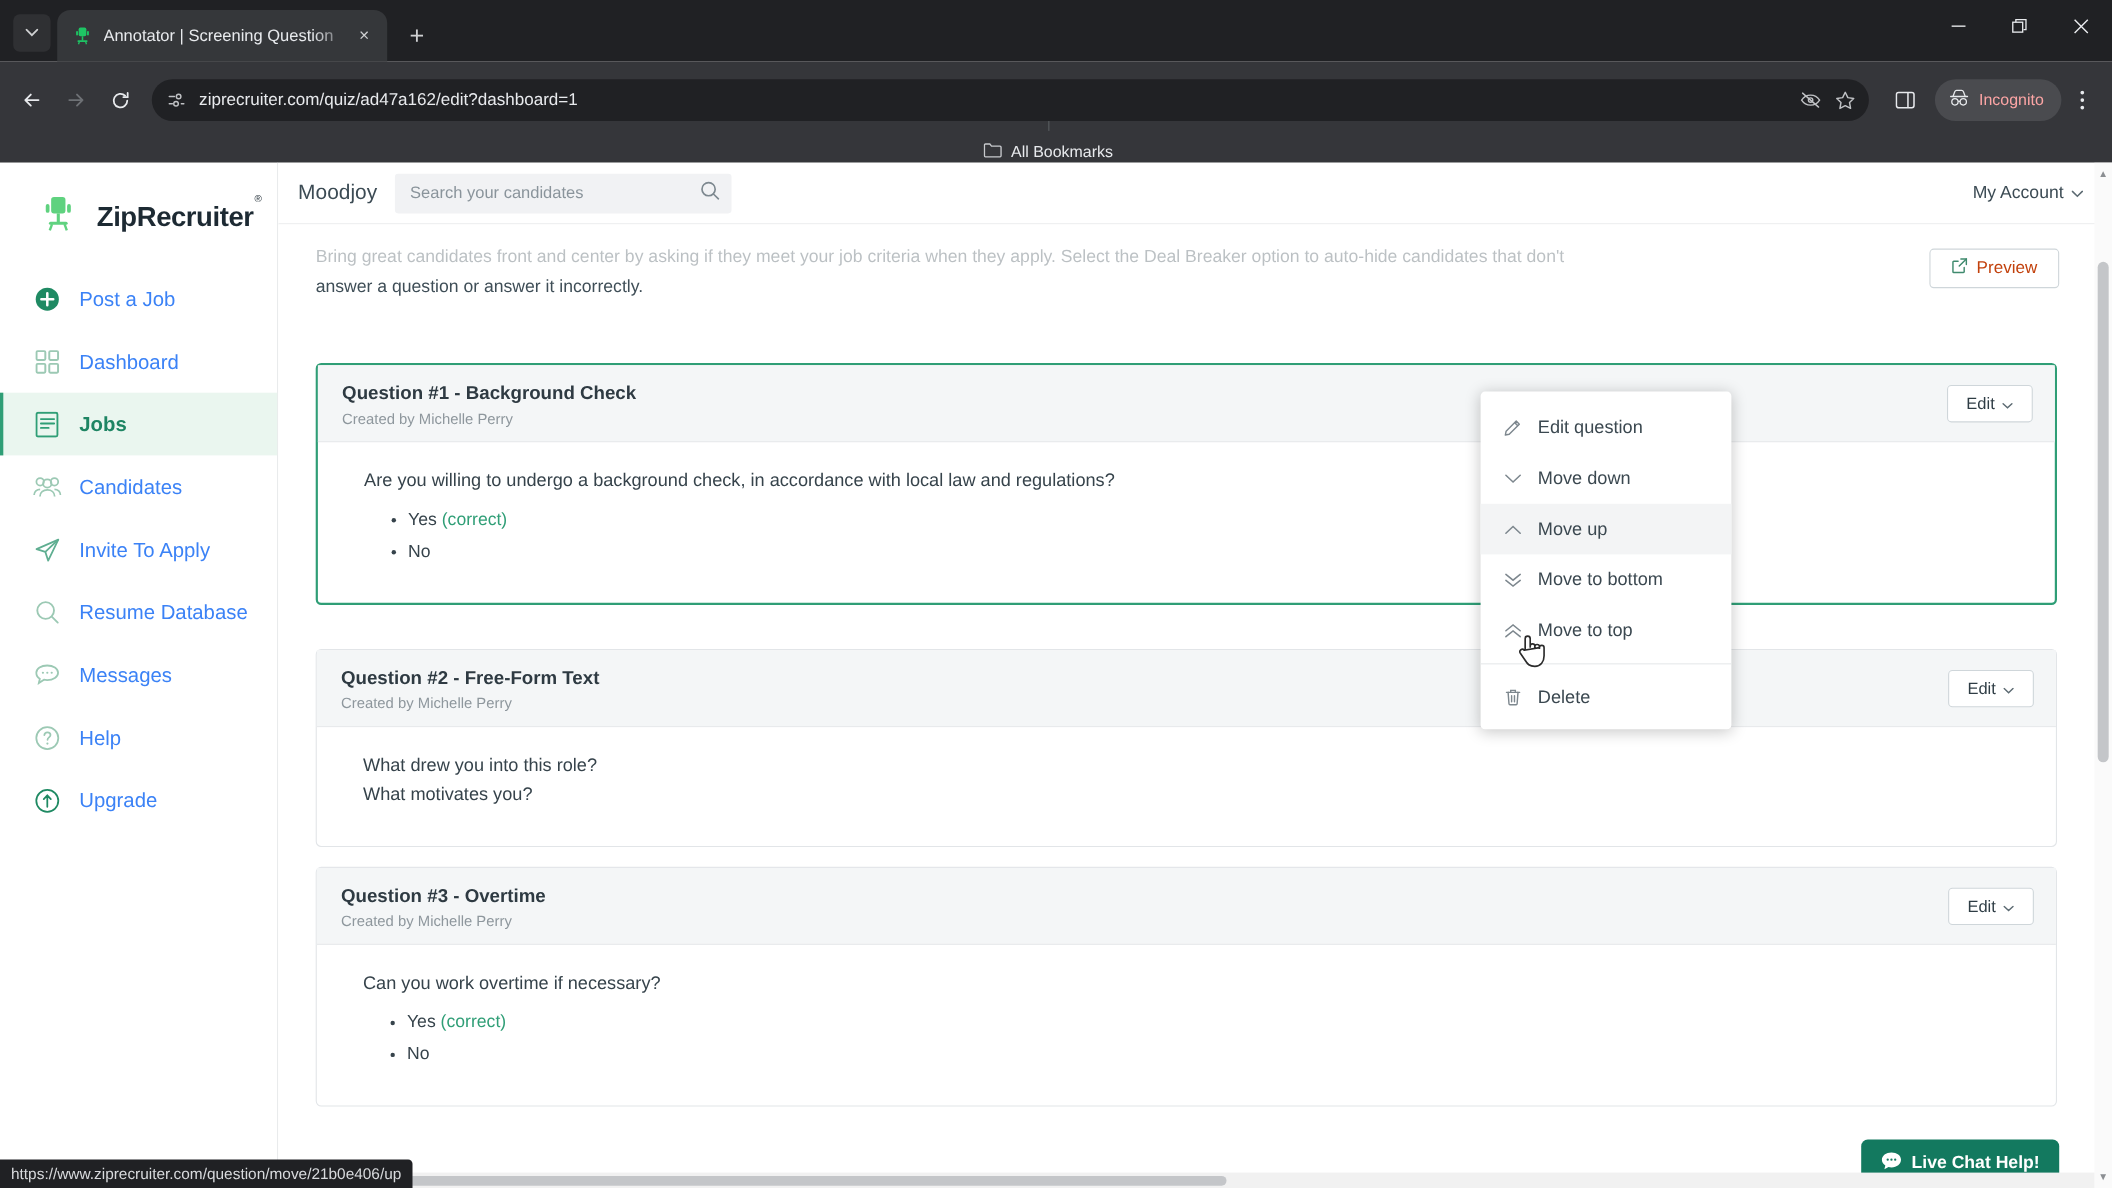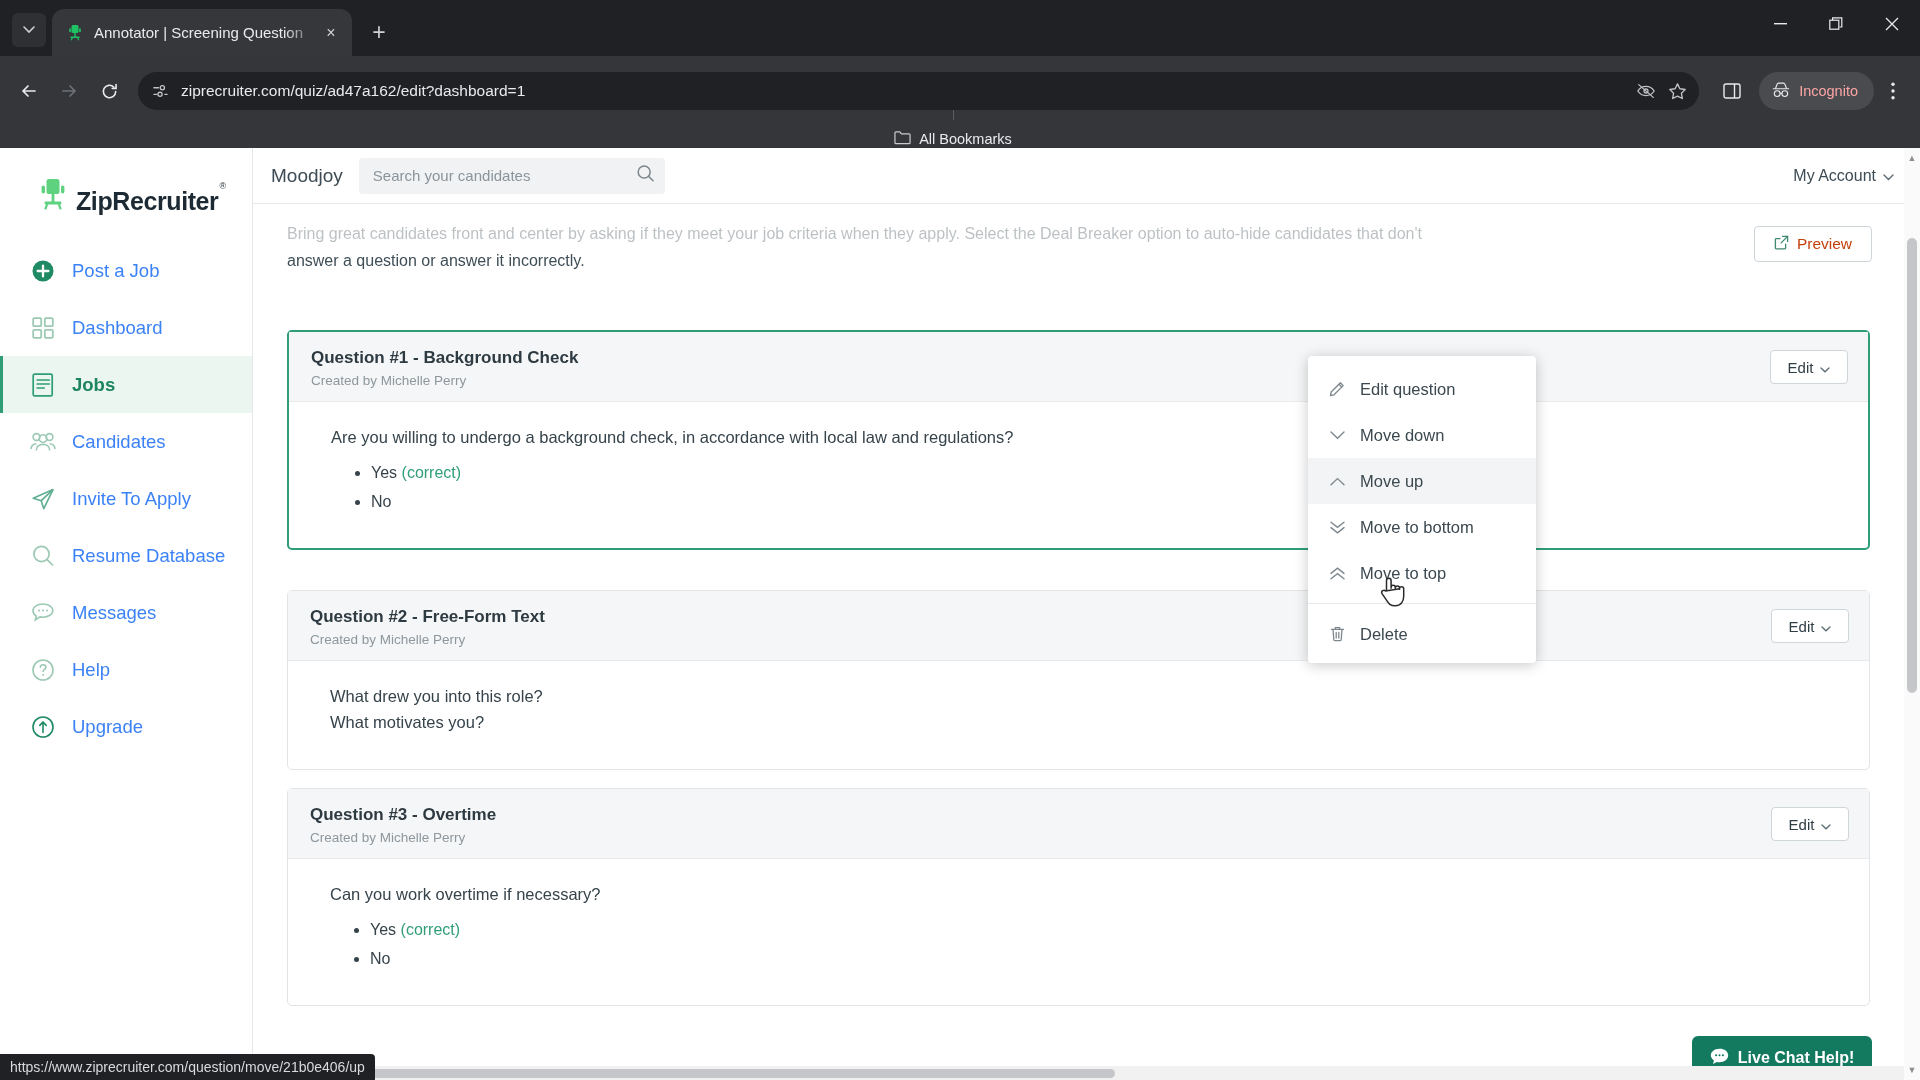--- a/index.html
+++ b/index.html
@@ -81,21 +81,21 @@
   .bm-sep { width:1px; height:18px; background:#5b5e62; }
   .bm-all { display:flex; align-items:center; gap:8px; color:#e8eaed; font-size:14.5px; }
 
   
   .page { position: relative; height: 932px; background:#fff; display:flex; }
 
   .sidebar {
     width: 253px; flex: 0 0 253px; background: #fff; border-right: 1px solid #e4e6e8;
     padding-top: 14px;
   }
-  .logo-row { display:flex; align-items:flex-end; gap:8px; padding: 16px 0 18px 38px; }
+  .logo-row { display:flex; align-items:center; gap:20px; padding: 16px 0 18px 38px; }
   .logo-text { font-size: 25px; font-weight: 700; color: #1d2a33; letter-spacing: -0.4px; position:relative;}
   .logo-text sup { font-size: 9px; position: relative; top: -12px; left: 1px; font-weight:400;}
   .nav { margin-top: 8px; }
   .nav-item {
     height: 57px; display: flex; align-items: center; gap: 16px; padding-left: 30px;
     color: #3b82f6; font-size: 18.5px;
   }
   .nav-item .ni-icon { width: 26px; height: 26px; flex:0 0 26px; display:flex; align-items:center; justify-content:center; }
   .nav-item.active { background: #eaf6ef; color: #1e8563; font-weight: 700; border-left: 3px solid #2f9e76; padding-left: 27px; }
 
@@ -548,21 +548,21 @@
                 <span>Yes</span>
                 <span class="correct">(correct)</span>
               </li>
               <li>
                 <span>No</span>
               </li>
             </ul>
           </div>
         </div>
 
-        <div class="dropdown" style="left:1055px; top:152px;">
+        <div class="dropdown" style="left:1093px; top:152px;">
           <div class="dd-item">
             <span class="dd-icon">
               <svg width="16" height="16" viewBox="0 0 16 16" fill="none" stroke="#7d878e" stroke-width="1.3" stroke-linejoin="round">
                 <path d="M11.4 1.8l2.8 2.8L5 13.8 1.5 14.5 2.2 11z"></path>
                   <path d="M10 3.2l2.8 2.8"></path>
               </svg>
             </span>
             <span>Edit question</span>
           </div>
           <div class="dd-item">

